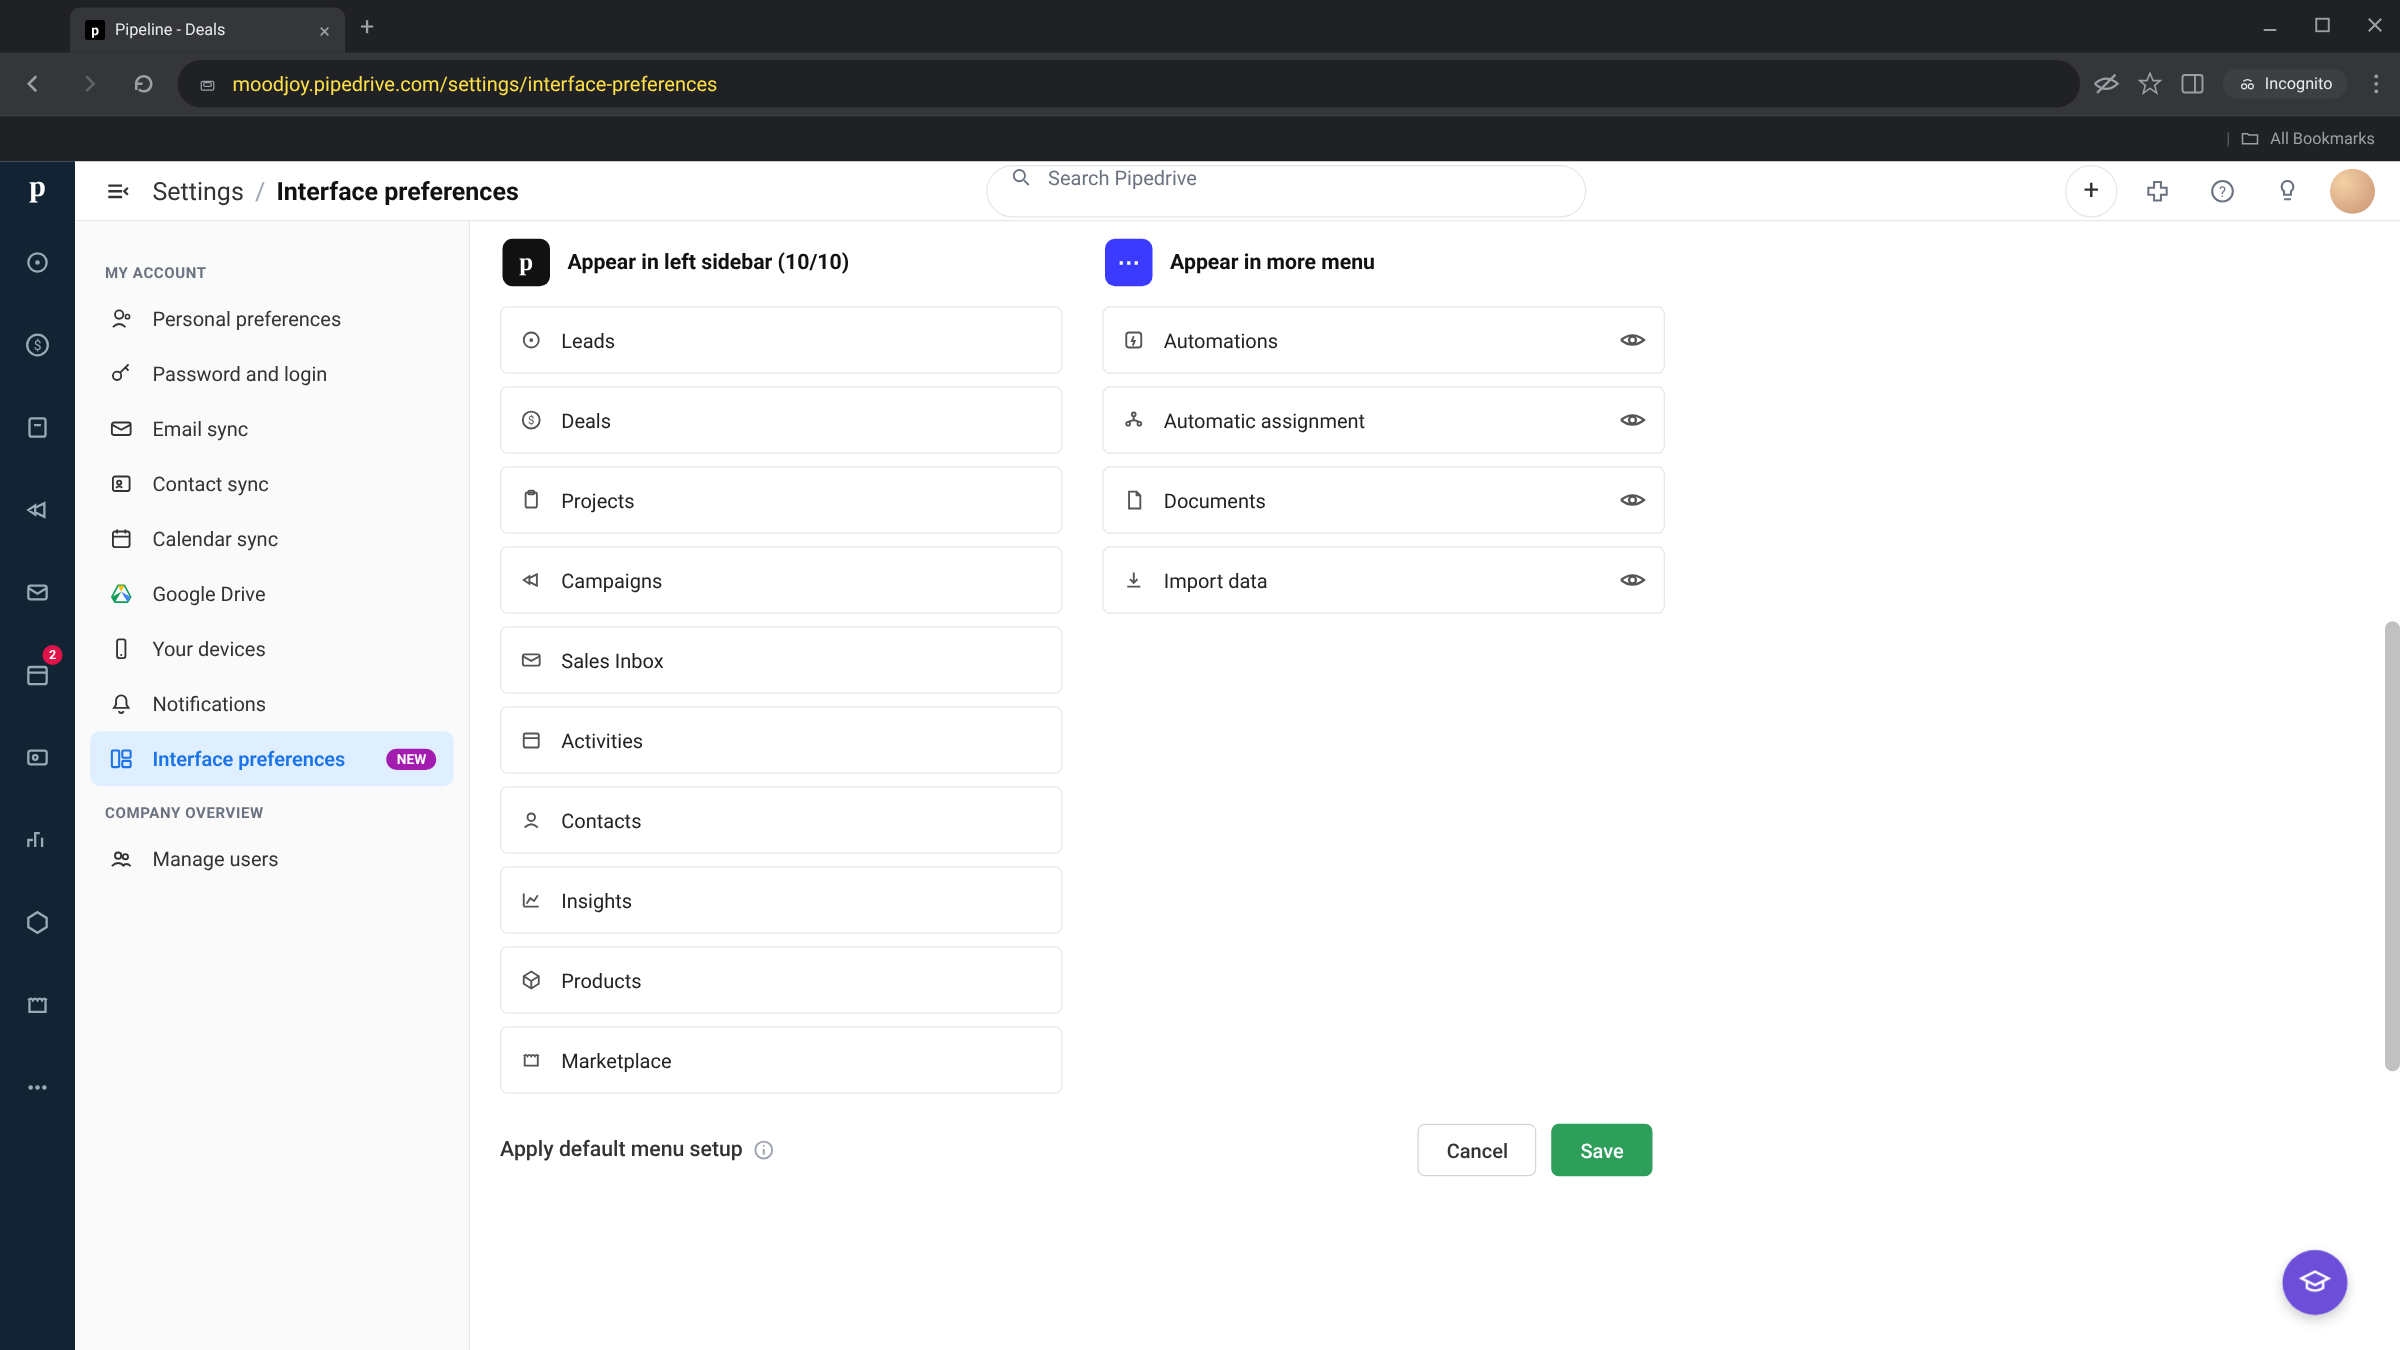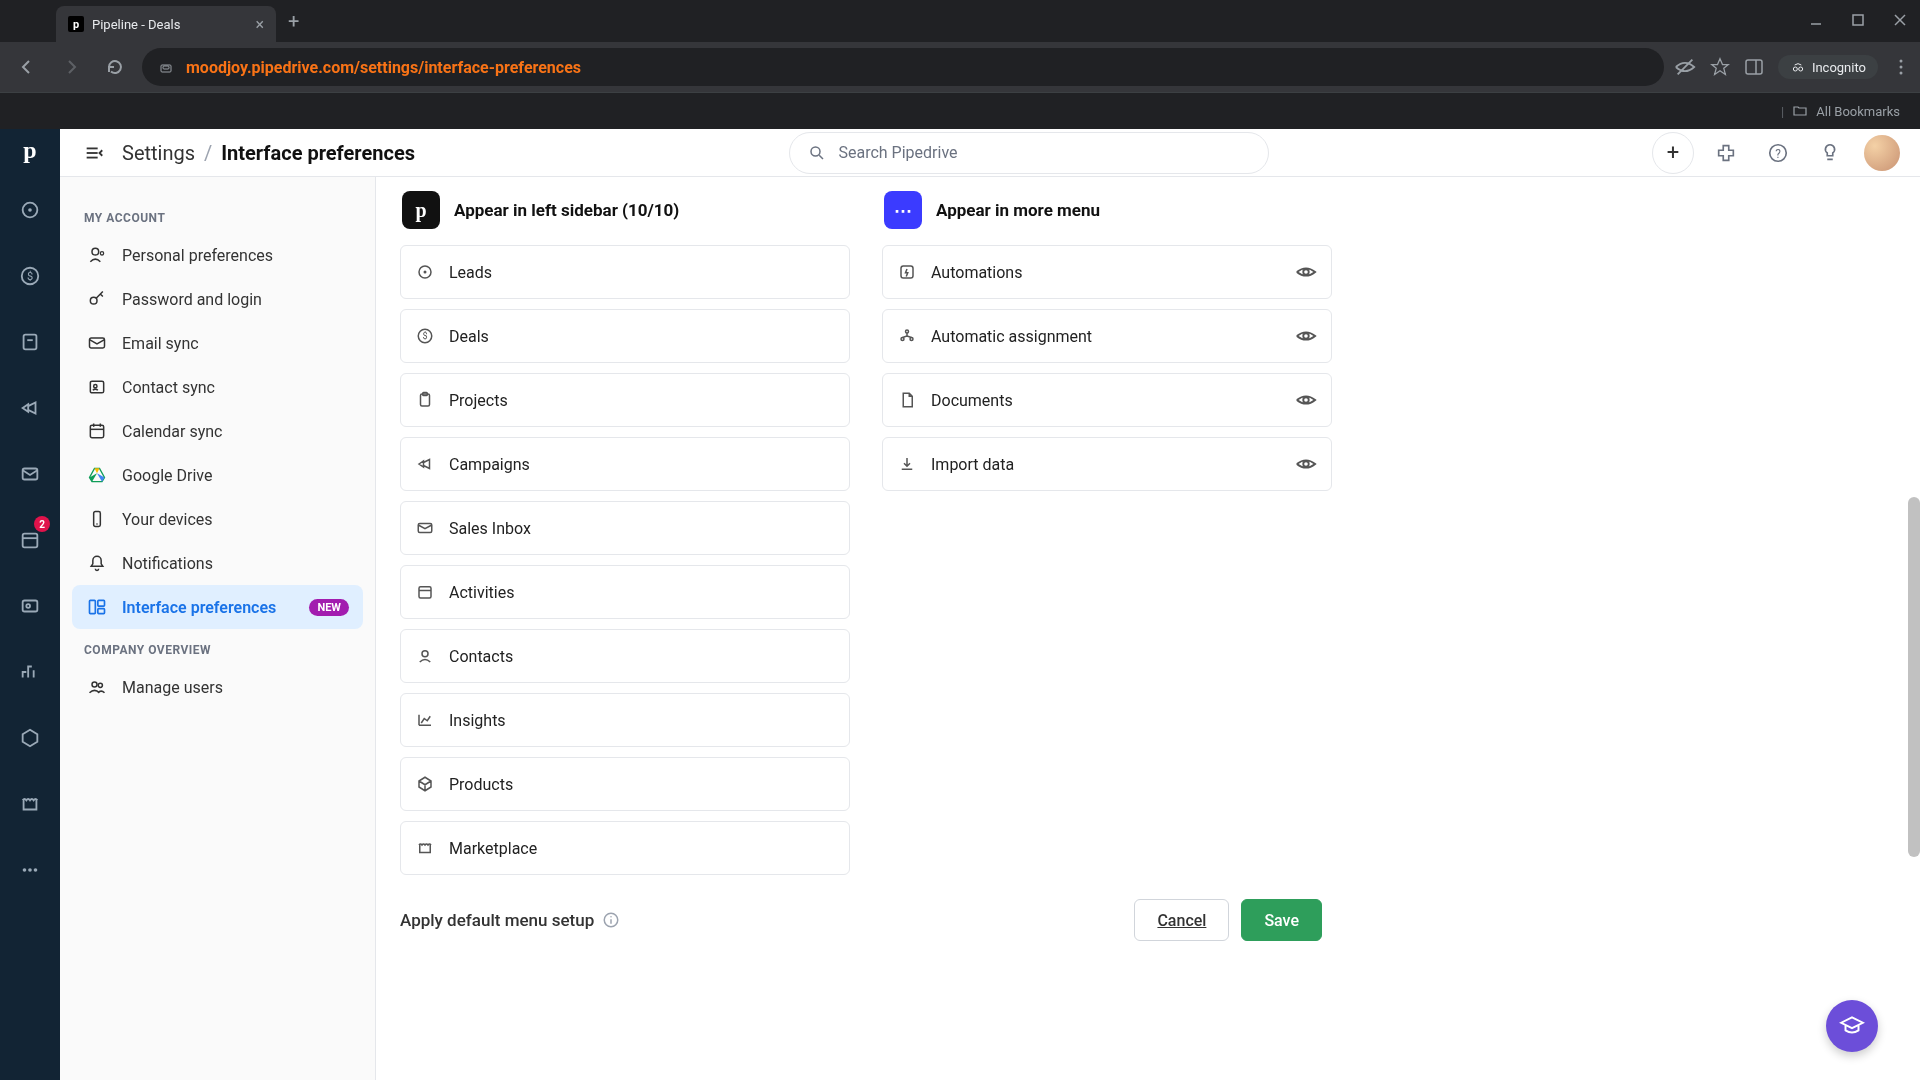--- a/index.html
+++ b/index.html
@@ -10,41 +10,41 @@
 .tab-bar { height: 42px; display: flex; align-items: center; padding: 0 8px; position: relative; }
 .window-controls { position: absolute; right: 8px; top: 8px; display: flex; gap: 18px; color: #9aa0a6; }
 .window-btn { width: 24px; height: 24px; display: flex; align-items: center; justify-content: center; cursor: pointer; }
 .tab { display: flex; align-items: center; background: #35363a; border-radius: 8px 8px 0 0; padding: 6px 12px; margin-left: 48px; min-width: 220px; height: 36px; gap: 8px; color: #e8eaed; font-size: 13px; margin-top: 6px; }
 .tab-favicon { width: 16px; height: 16px; background: #000; display: flex; align-items: center; justify-content: center; color: #fff; font-weight: bold; font-size: 11px; border-radius: 2px; }
 .tab-close { margin-left: auto; color: #9aa0a6; cursor: pointer; font-size: 16px; }
 .new-tab-btn { color: #9aa0a6; font-size: 20px; margin-left: 12px; cursor: pointer; }
 .addr-bar { height: 50px; display: flex; align-items: center; padding: 0 10px; gap: 10px; background: #35363a; }
 .nav-btn { width: 34px; height: 34px; display: flex; align-items: center; justify-content: center; color: #9aa0a6; border-radius: 50%; cursor: pointer; }
 .url-field { flex: 1; display: flex; align-items: center; background: #202124; border-radius: 22px; padding: 0 16px; height: 38px; gap: 12px; color: #9aa0a6; font-size: 16px; }
-.url-text { color: #f97316; font-weight: bold; }
+.url-text { color: #fde047; }
 .addr-right { display: flex; align-items: center; gap: 14px; color: #9aa0a6; }
 .incognito-pill { display: flex; align-items: center; gap: 6px; background: #3c4043; padding: 4px 12px; border-radius: 16px; color: #e8eaed; font-size: 13px; }
 .bookmarks-bar { height: 37px; display: flex; align-items: center; justify-content: flex-end; padding: 0 20px; color: #9aa0a6; font-size: 13px; gap: 8px; border-top: 1px solid #3c4043; }
 
 
 .app { height: 951px; display: flex; background: #fff; }
 .left-rail { width: 60px; background: #122434; display: flex; flex-direction: column; align-items: center; padding-top: 8px; gap: 26px; }
 .rail-logo { color: #fff; font-weight: bold; font-size: 24px; font-family: Georgia, serif; }
 .rail-icon { width: 40px; height: 40px; display: flex; align-items: center; justify-content: center; color: #9aa9b7; cursor: pointer; position: relative; }
 .rail-badge { position: absolute; top: -4px; right: 0; background: #e0134b; color: #fff; font-size: 10px; font-weight: bold; width: 16px; height: 16px; border-radius: 50%; display: flex; align-items: center; justify-content: center; }
 
 .app-main { flex: 1; display: flex; flex-direction: column; }
 .app-header { height: 48px; border-bottom: 1px solid #e5e7eb; display: flex; align-items: center; padding: 0 20px; gap: 14px; }
 .collapse-btn { width: 28px; height: 28px; display: flex; align-items: center; justify-content: center; color: #333; cursor: pointer; }
 .breadcrumb { font-size: 20px; color: #333; }
 .breadcrumb-root { color: #333; }
 .breadcrumb-sep { color: #9ca3af; margin: 0 4px; }
 .breadcrumb-current { font-weight: 700; color: #111; }
 .search-wrap { flex: 1; display: flex; justify-content: center; }
-.search-box { width: 480px; height: 42px; border: 1px solid #e5e7eb; border-radius: 24px; display: flex; align-items: center; padding: 0 18px; gap: 12px; color: #6b7280; font-size: 16px; }
+.search-box { width: 480px; height: 42px; border: 1px solid #e5e7eb; border-radius: 24px; display: flex; padding: 0 18px; gap: 12px; color: #6b7280; font-size: 16px; }
 .header-plus { width: 42px; height: 42px; border: 1px solid #e5e7eb; border-radius: 50%; display: flex; align-items: center; justify-content: center; font-size: 22px; color: #333; cursor: pointer; margin-left: 8px; }
 .header-right { display: flex; align-items: center; gap: 16px; margin-left: auto; }
 .header-icon { width: 36px; height: 36px; display: flex; align-items: center; justify-content: center; color: #6b7280; cursor: pointer; }
 .avatar { width: 36px; height: 36px; border-radius: 50%; background: radial-gradient(circle at 30% 30%, #f4d1a6, #c99272); cursor: pointer; }
 
 .app-body { flex: 1; display: flex; overflow: hidden; }
 .settings-sidebar { width: 316px; border-right: 1px solid #e5e7eb; background: #fafafa; padding: 20px 12px; overflow-y: auto; }
 .section-heading { font-size: 12px; font-weight: 700; color: #6b7280; letter-spacing: 0.5px; padding: 8px 12px; margin-top: 6px; }
 .side-item { display: flex; align-items: center; gap: 14px; padding: 12px 14px; border-radius: 8px; cursor: pointer; color: #333; font-size: 16px; }
 .side-item.active { background: #e0efff; color: #1a73e8; font-weight: 600; }
@@ -60,21 +60,21 @@
 .col-icon-badge.m { background: #3b3bff; font-size: 18px; }
 .col-title { font-size: 17px; font-weight: 700; color: #111; }
 .menu-item { height: 54px; border: 1px solid #e5e7eb; border-radius: 6px; display: flex; align-items: center; padding: 0 14px; gap: 14px; margin-bottom: 10px; background: #fff; cursor: grab; font-size: 16px; color: #222; }
 .mi-icon { width: 20px; display: flex; align-items: center; justify-content: center; color: #555; }
 .mi-action { margin-left: auto; color: #555; cursor: pointer; }
 
 .footer-row { display: flex; align-items: center; margin-top: 14px; padding-right: 13px; padding-bottom: 0; }
 .footer-link { color: #333; font-size: 17px; font-weight: 500; display: flex; align-items: center; gap: 8px; }
 .footer-actions { margin-left: auto; display: flex; gap: 12px; }
 .btn { height: 42px; padding: 0 22px; border-radius: 6px; font-size: 16px; font-weight: 500; display: flex; align-items: center; justify-content: center; cursor: pointer; }
-.btn-cancel { background: #fff; border: 1px solid #d1d5db; color: #333; text-decoration: underline; }
+.btn-cancel { background: #fff; border: 1px solid #d1d5db; color: #333; }
 .btn-save { background: #2e9e5b; color: #fff; border: 1px solid #2e9e5b; }
 
 .fab { position: fixed; right: 42px; bottom: 28px; width: 52px; height: 52px; border-radius: 50%; background: #6c4ed9; color: #fff; display: flex; align-items: center; justify-content: center; cursor: pointer; box-shadow: 0 4px 10px rgba(0,0,0,0.2); font-size: 22px; }
 
 .scroll-track { position: absolute; right: 0; top: 0; bottom: 0; width: 14px; }
 .scroll-thumb { position: absolute; right: 0; top: 320px; width: 12px; height: 360px; background: #c1c1c1; border-radius: 6px; }
 
 svg { display: block; }
 </style>
 </head>

